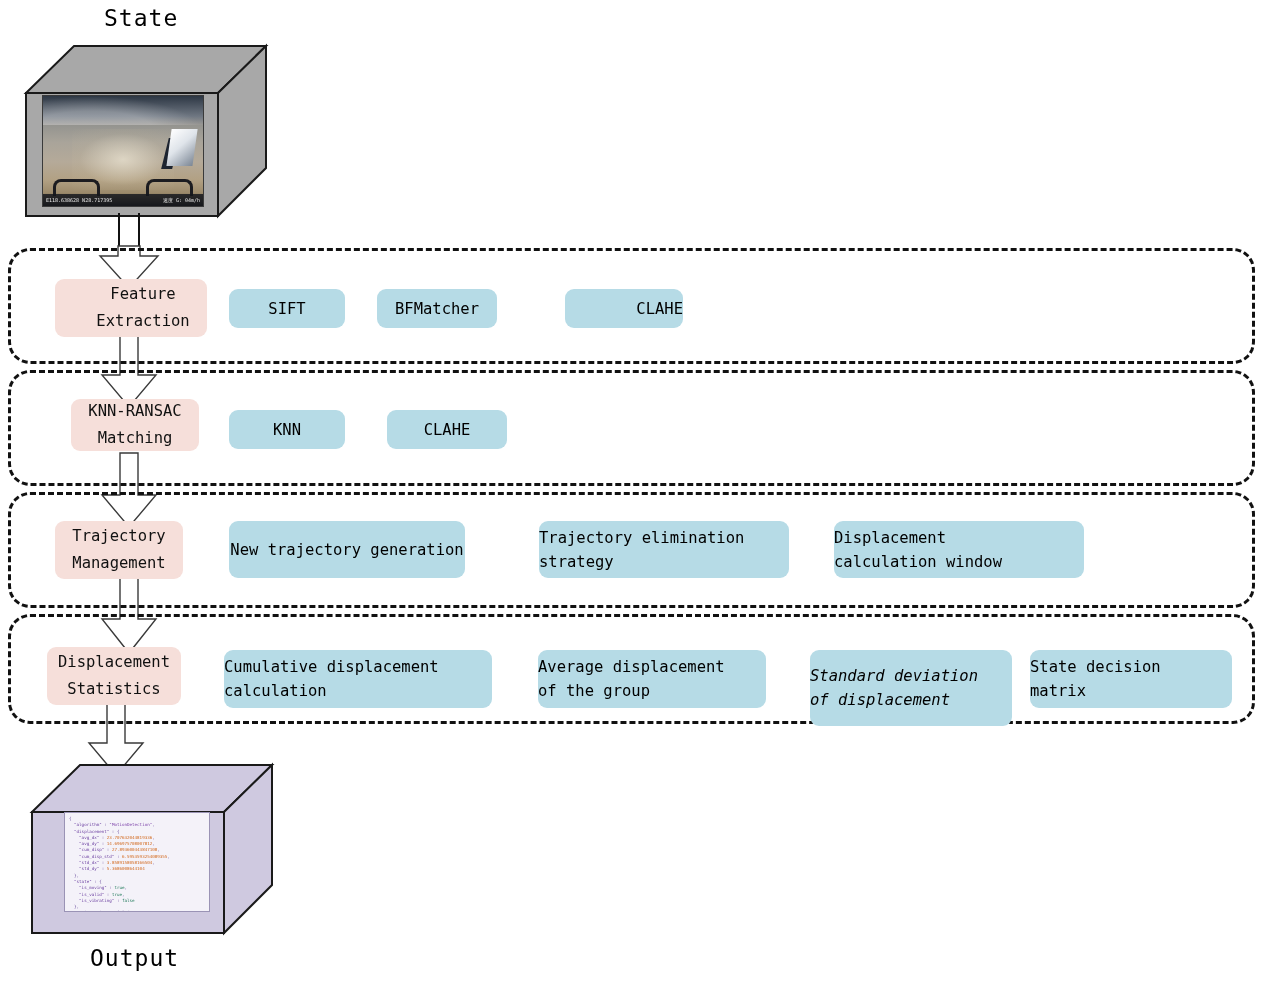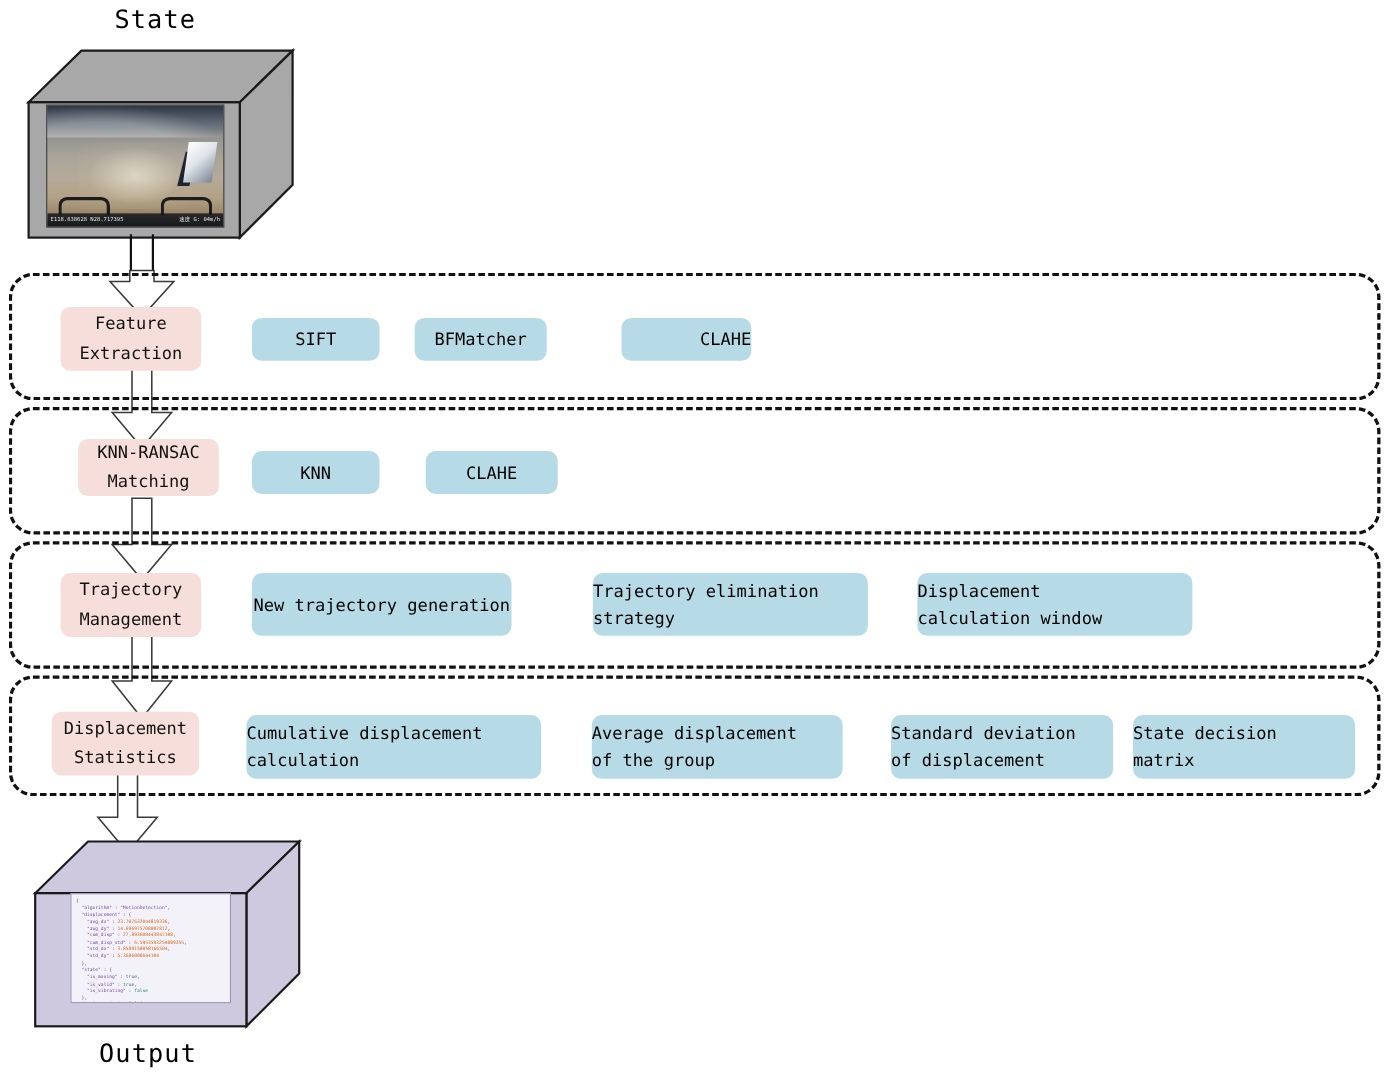--- a/index.html
+++ b/index.html
@@ -132,21 +132,21 @@
     flex-direction: column;
     align-items: center;
     justify-content: center;
     font-family: "DejaVu Sans Mono", monospace;
     font-size: 15.5px;
     line-height: 27px;
     color: #111;
     text-align: center;
     white-space: nowrap;
   }
-  #title-0 { left: 55px;  top: 279px; width: 128px; height: 58px; }
+  #title-0 { left: 55px;  top: 279px; width: 128px; height: 58px; padding-left: 24px; }
   #title-1 { left: 71px;  top: 399px; width: 128px; height: 52px; }
   #title-2 { left: 55px;  top: 521px; width: 128px; height: 58px; }
   #title-3 { left: 47px;  top: 647px; width: 134px; height: 58px; }
 
   
   .chip {
     position: absolute;
     background: #b6dbe6;
     border-radius: 9px;
     font-family: "DejaVu Sans Mono", monospace;
@@ -168,21 +168,21 @@
   
   #chip-1-0 { left: 229px; top: 410px; width: 116px; height: 39px; }
   #chip-1-1 { left: 387px; top: 410px; width: 120px; height: 39px; }
   
   #chip-2-0 { left: 229px; top: 521px; width: 236px; height: 57px; text-align: right; }
   #chip-2-1 { left: 539px; top: 521px; width: 250px; height: 57px; }
   #chip-2-2 { left: 834px; top: 521px; width: 250px; height: 57px; }
   
   #chip-3-0 { left: 224px; top: 650px; width: 268px; height: 58px; }
   #chip-3-1 { left: 538px; top: 650px; width: 228px; height: 58px; }
-  #chip-3-2 { left: 810px; top: 650px; width: 202px; height: 58px; }
+  #chip-3-2 { left: 810px; top: 650px; width: 202px; height: 76px; font-style: italic; }
   #chip-3-3 { left: 1030px; top: 650px; width: 202px; height: 58px; }
 
   
   .arrow {
     position: absolute;
     overflow: visible;
   }
   .arrow polygon, .arrow path {
     fill: #ffffff;
     stroke: #3a3a3a;

